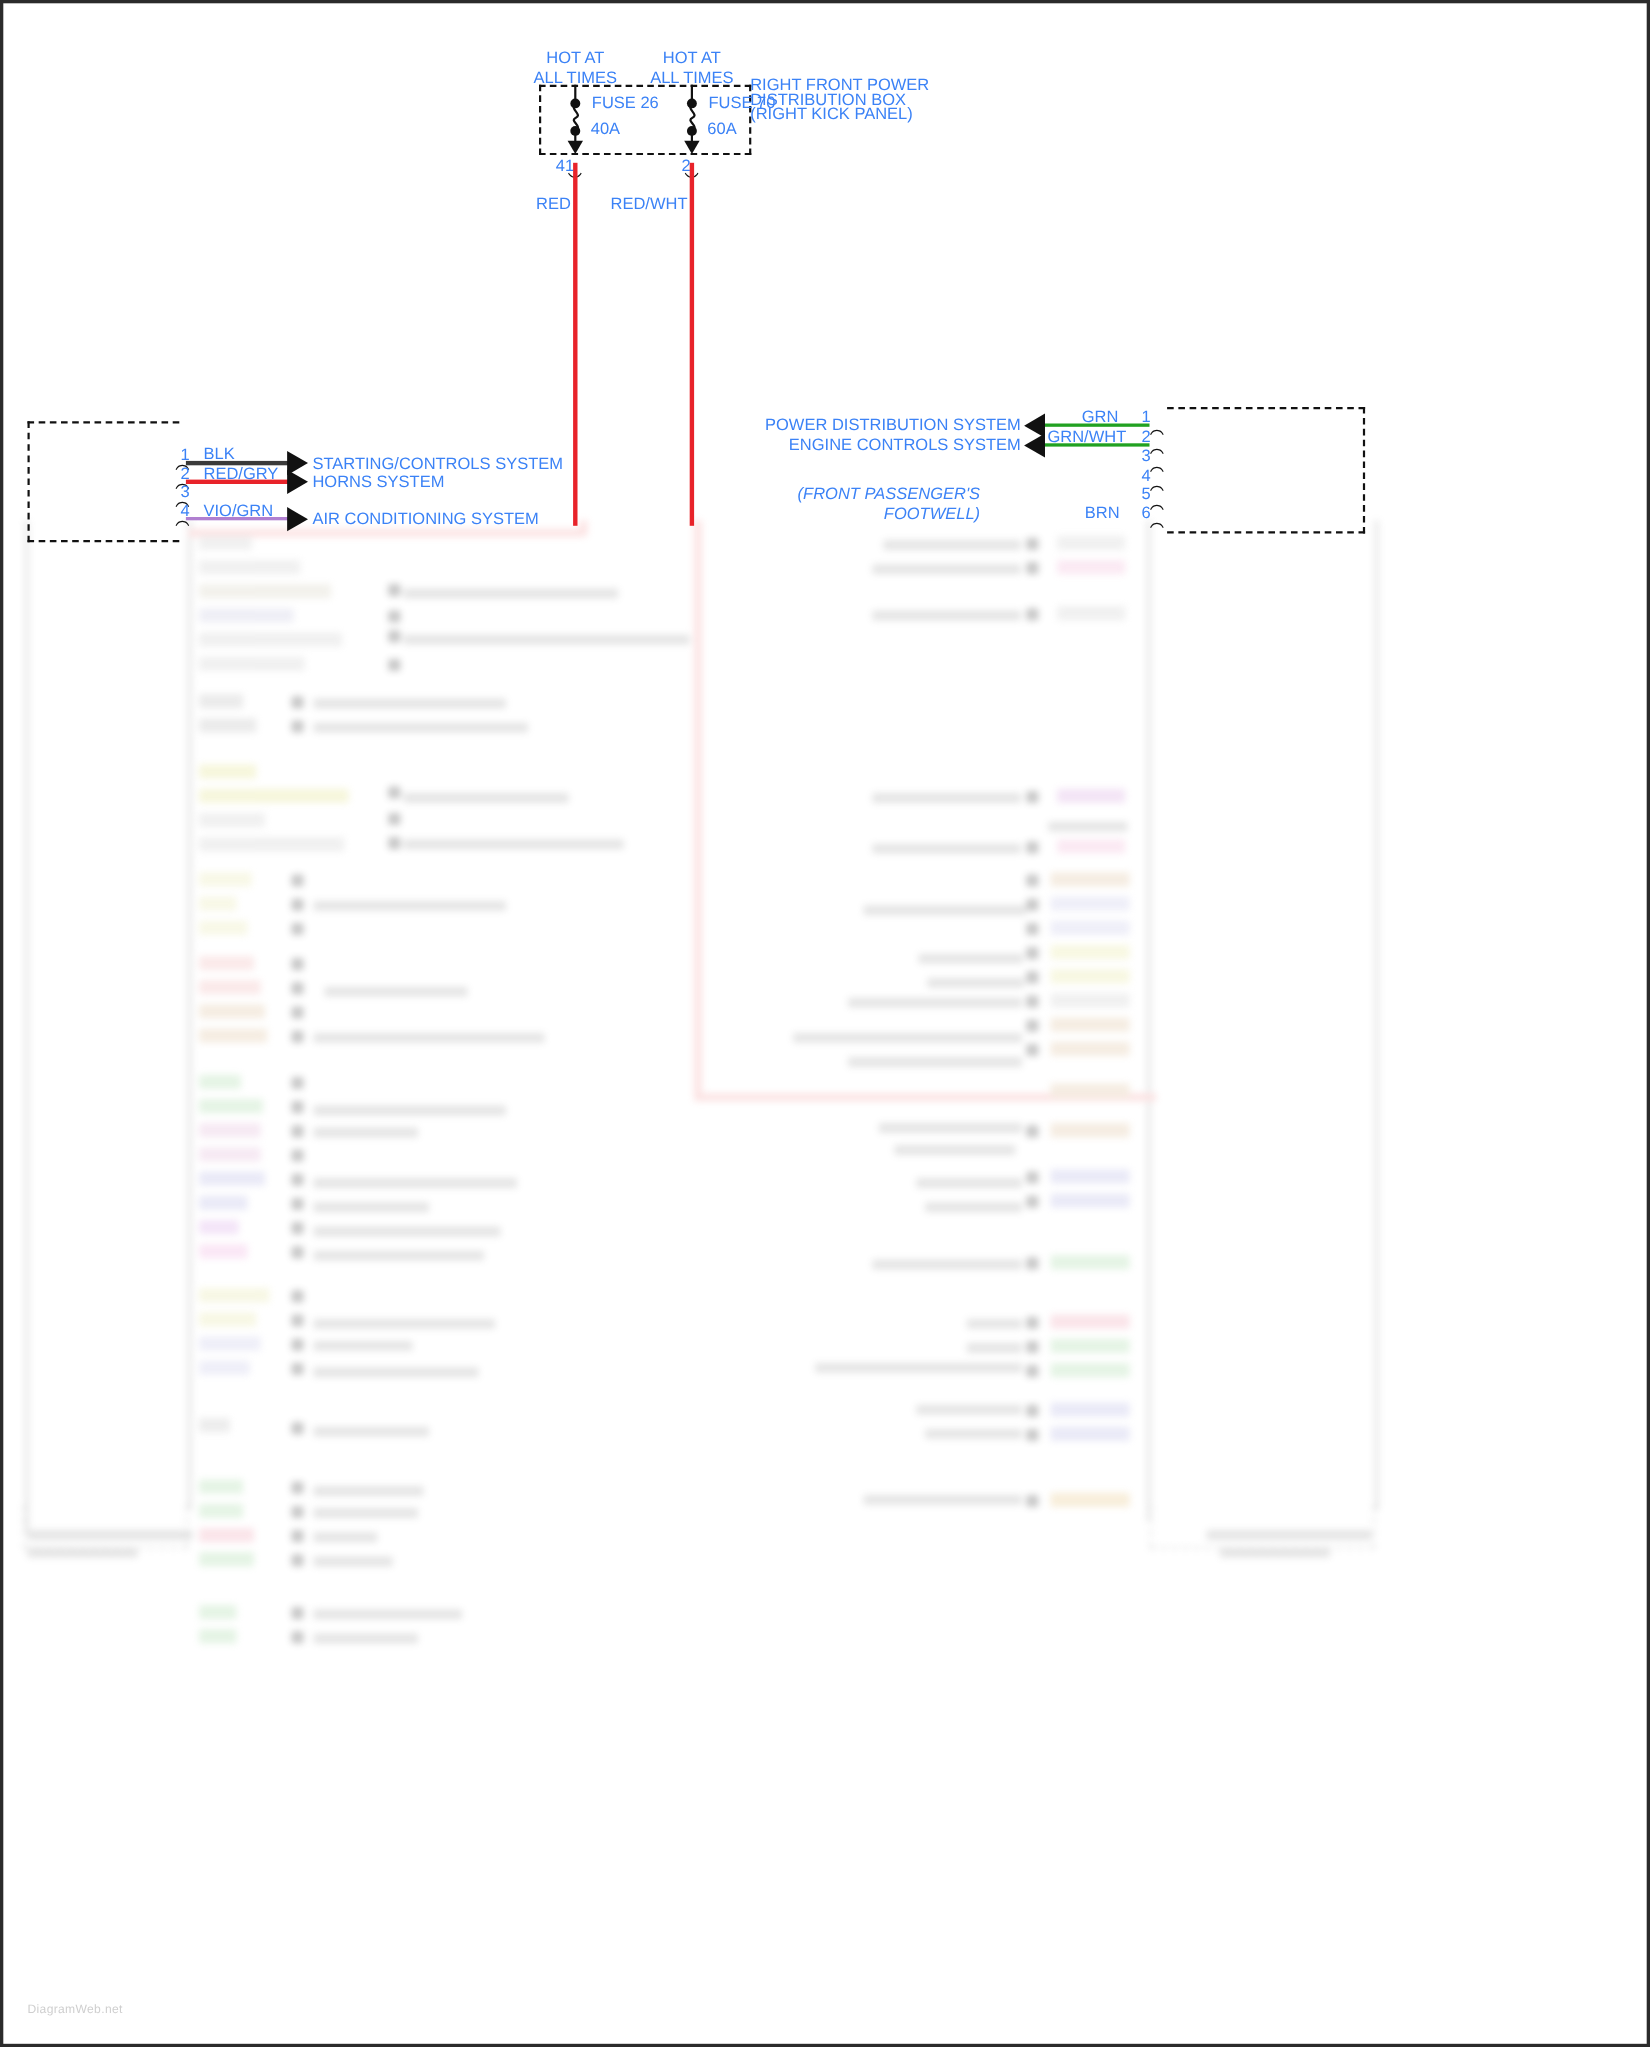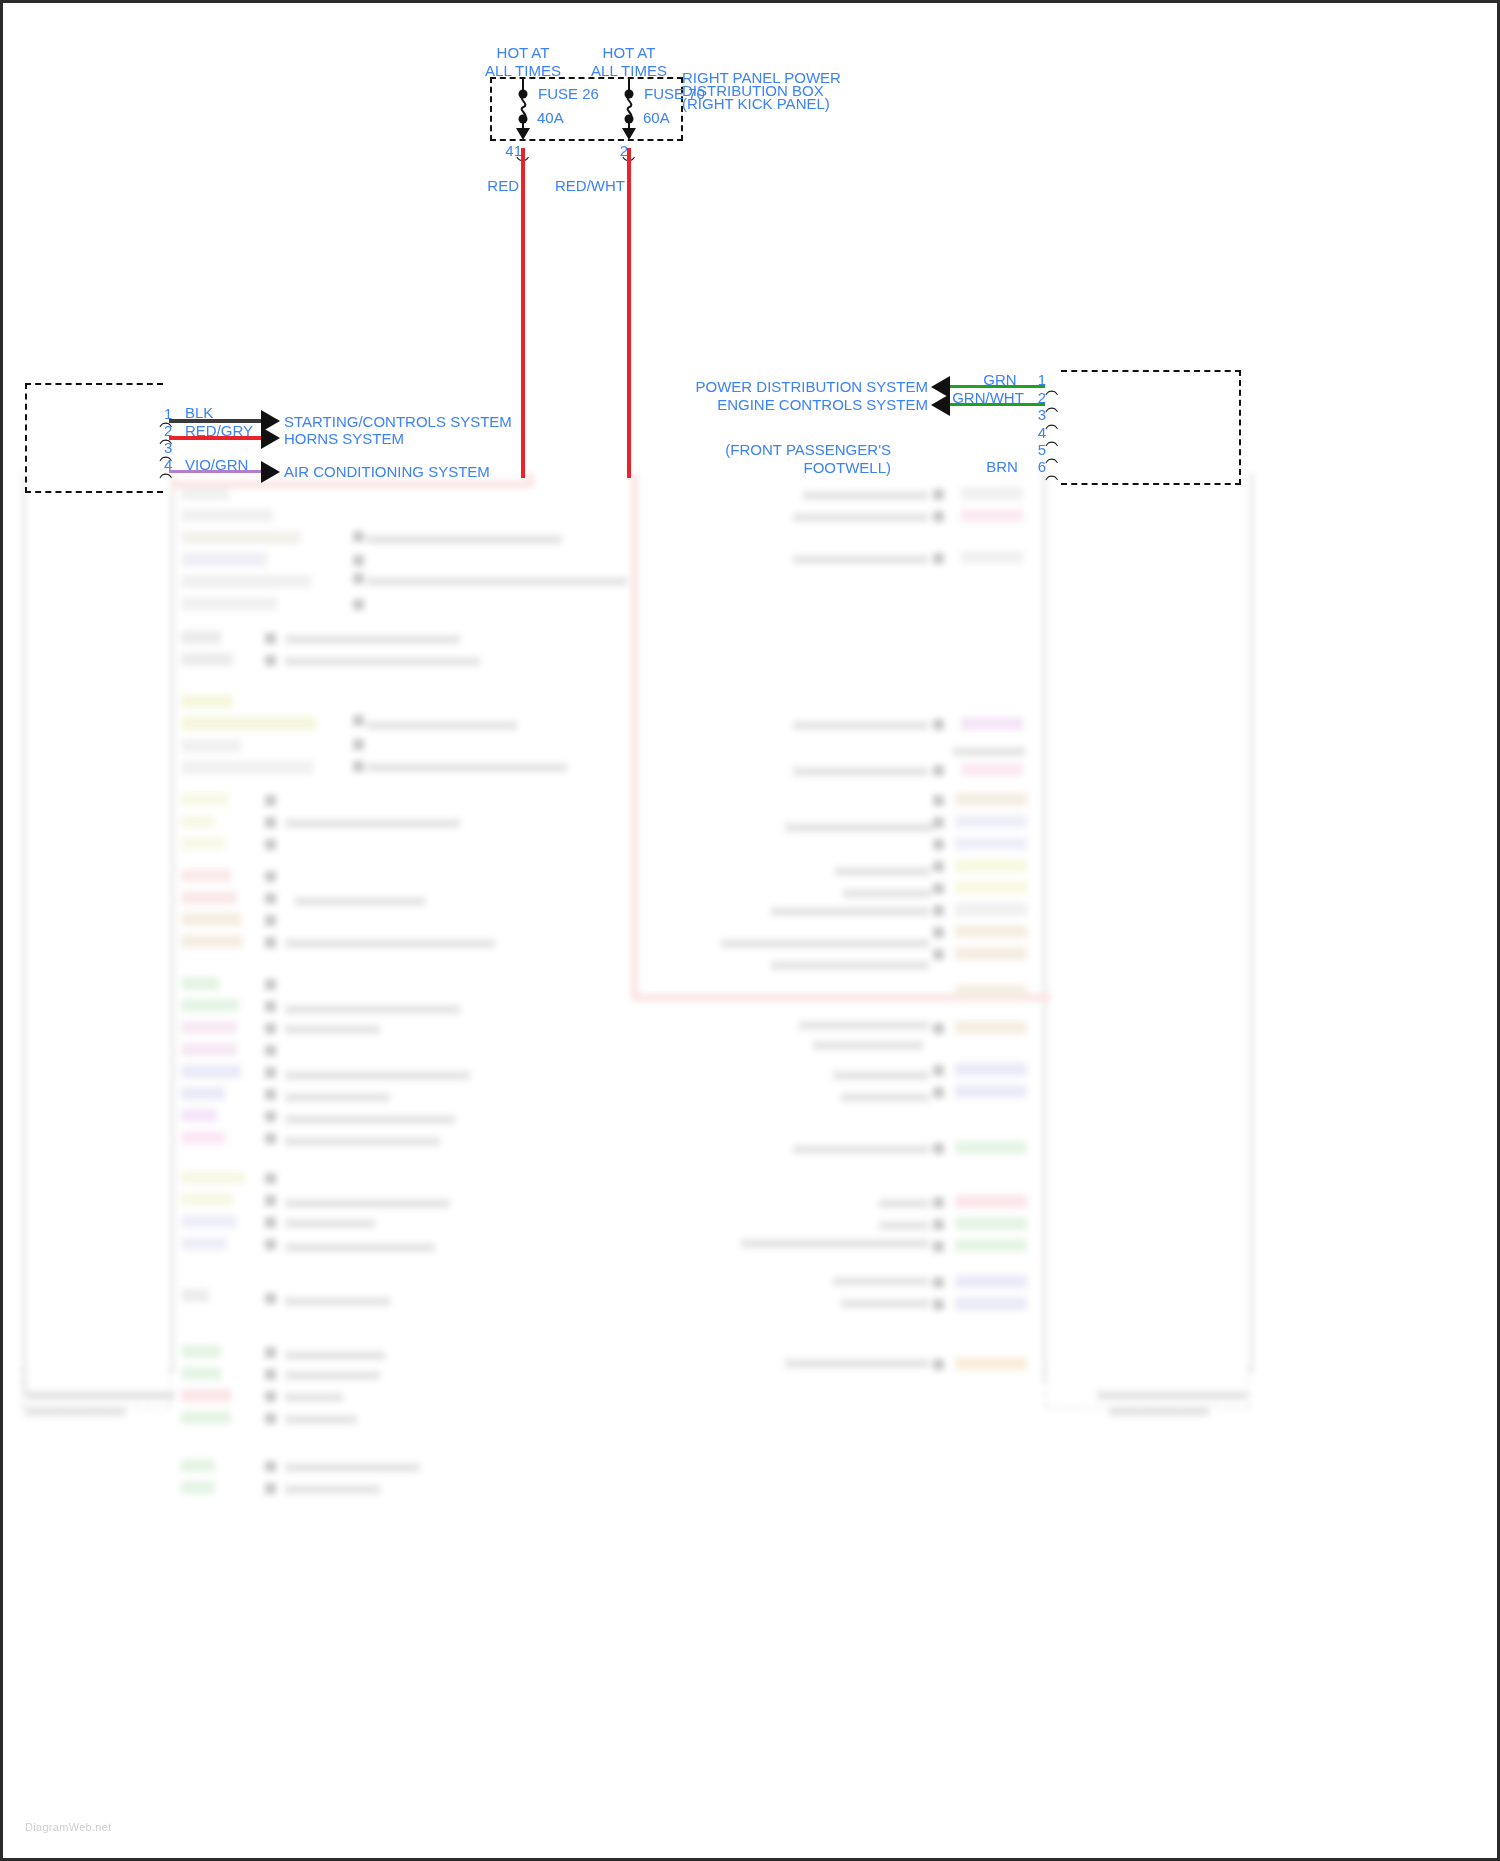--- a/index.html
+++ b/index.html
@@ -311,21 +311,21 @@
   <div class="lbl c" style="left:520px;top:41px;">
     <span>HOT AT</span><br>
     <span>ALL TIMES</span>
   </div>
   <div class="lbl c" style="left:626px;top:41px;">
     <span>HOT AT</span><br>
     <span>ALL TIMES</span>
   </div>
 
   <div class="lbl" style="left:679px;top:68px;line-height:13px;">
-    <div>RIGHT PANEL POWER</div>
+    <div>RIGHT FRONT POWER</div>
     <div>DISTRIBUTION BOX</div>
     <div>(RIGHT KICK PANEL)</div>
   </div>
 
   <div class="vline" style="left:519px;top:74px;height:17px;"></div>
   <div class="dot" style="left:520px;top:91px;"></div>
   <svg class="squig" style="left:512px;top:92px;" width="17" height="24" viewBox="0 0 17 24">
     <path d="M8.5 0 C 2 4, 15 9, 8.5 12 C 2 15, 15 19, 8.5 24" fill="none" stroke="#111" stroke-width="2"></path>
   </svg>
   <div class="dot" style="left:520px;top:116px;"></div>
@@ -399,20 +399,20 @@
   <div class="lbl r" style="left:1043px;top:403px;">3</div>
   <div class="cup" style="left:1042px;top:443px;">⁀</div>
   <div class="lbl r" style="left:1043px;top:421px;">4</div>
   <div class="cup" style="left:1042px;top:460px;">⁀</div>
   <div class="lbl r" style="left:1043px;top:438px;">5</div>
 
   <div class="cup" style="left:1042px;top:477px;">⁀</div>
   <div class="lbl r" style="left:1043px;top:455px;">6</div>
   <div class="lbl c" style="left:999px;top:455px;">BRN</div>
 
-  <div class="lbl r" style="left:888px;top:438px;text-align:right;line-height:18px;">
+  <div class="lbl r" style="left:888px;top:438px;text-align:right;line-height:18px;font-style:italic;">
     <div>(FRONT PASSENGER'S</div>
     <div>FOOTWELL)</div>
   </div>
 
   <div class="watermark">DiagramWeb.net</div>
 
 </div>
 
 </body></html>

